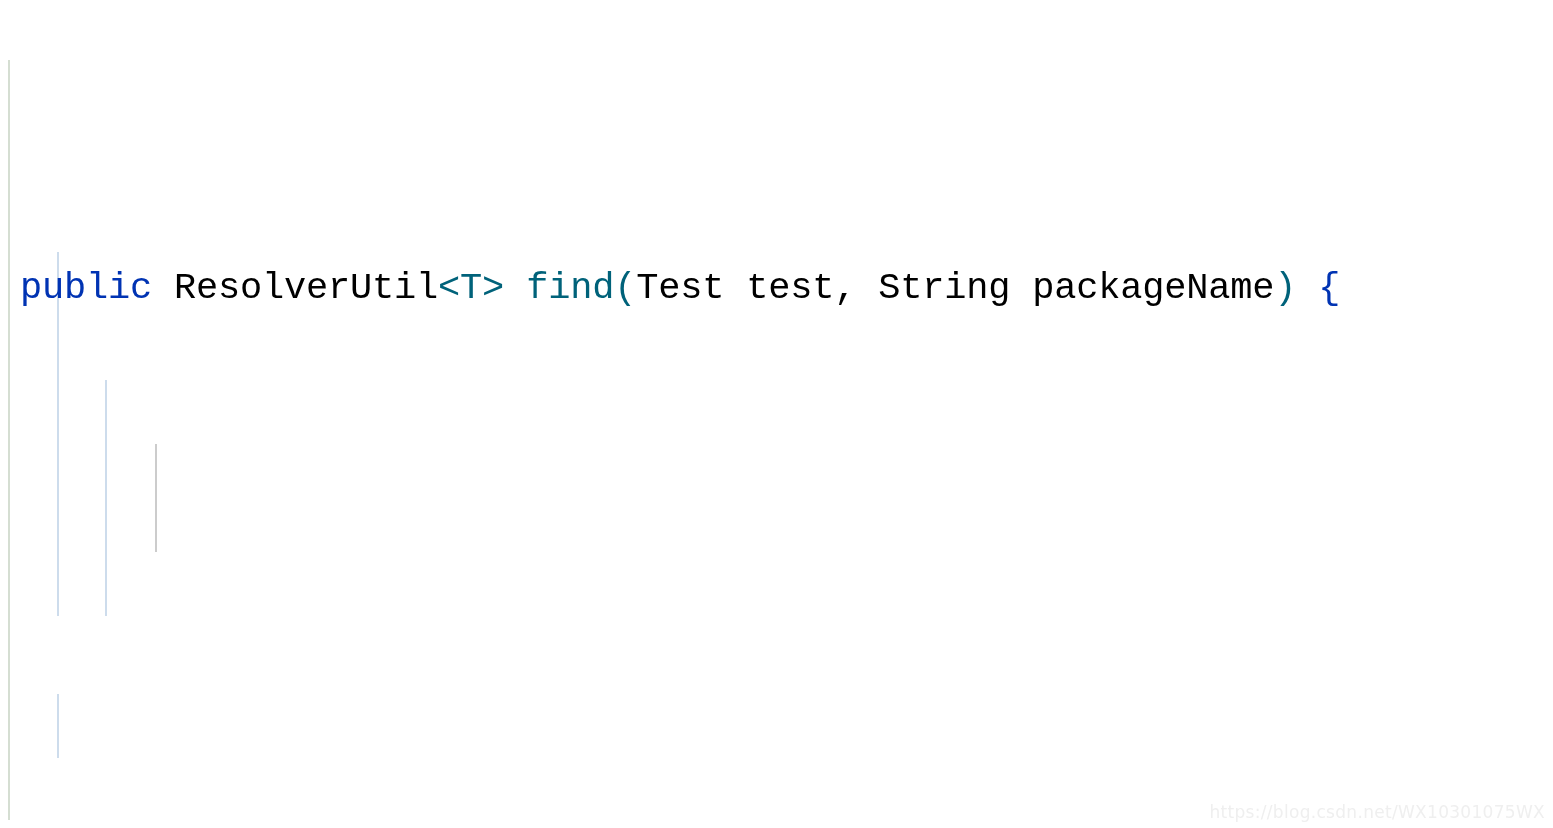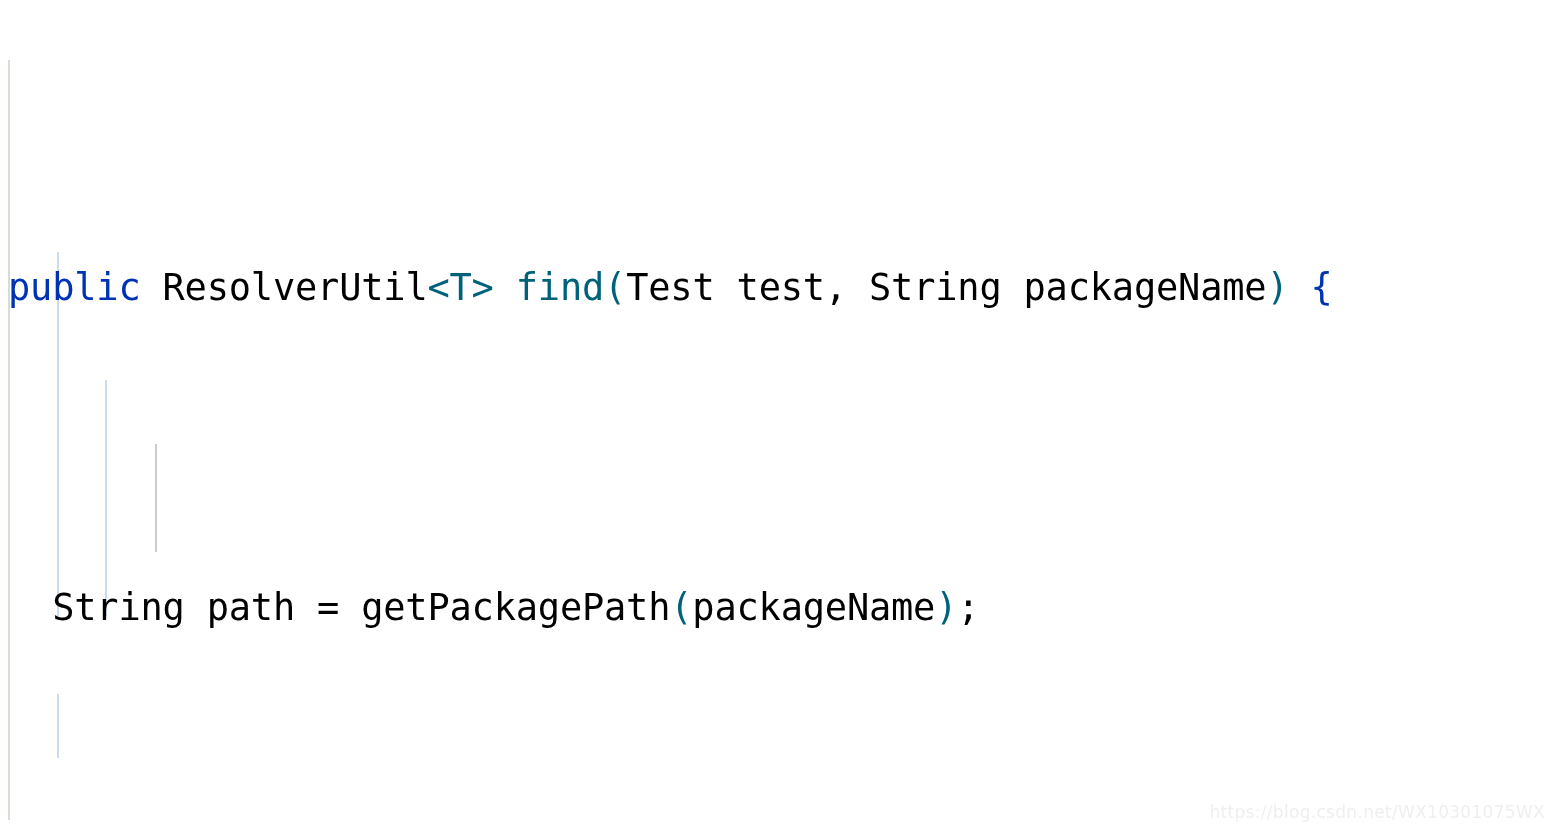--- a/index.html
+++ b/index.html
@@ -31,23 +31,24 @@
     font-family: "DejaVu Sans Mono", "Liberation Mono", monospace;
     font-size: 37px;
     line-height: 64px;
     white-space: pre;
     letter-spacing: -0.2px;
   }
 
   .line {
     position: relative;
     height: 64px;
-    padding-left: 8px;
+    padding-left: 20px;
     box-sizing: border-box;
     color: #000000;
+    font-family: Liberation Mono, monospace;
   }
 
   .line-inner {
     position: relative;
     z-index: 3;
     display: inline-block;
     white-space: pre;
   }
 
   
@@ -91,21 +92,20 @@
   <div class="guide g2" style="top:694px;height:64px;"></div>
   <div class="guide g3" style="top:380px;height:236px;"></div>
   <div class="guide g4" style="top:444px;height:108px;"></div>
 
   <div class="code">
 
     
     <div class="line"><span class="line-inner"><span class="kw">public</span><span class="ident"> ResolverUtil</span><span class="type">&lt;T&gt;</span><span class="ident"> </span><span class="type">find</span><span class="br-teal">(</span><span class="ident">Test test, String packageName</span><span class="br-teal">)</span><span class="ident"> </span><span class="br-blue">{</span></span></div>
 
     
-    <div class="line"><span class="line-inner"><span class="ident">  String path = getPackagePath</span><span class="br-teal">(</span><span class="ident">packageName</span><span class="br-teal">)</span><span class="ident">;</span></span></div>
 
     
     
 
     
     
 
     
     
 

